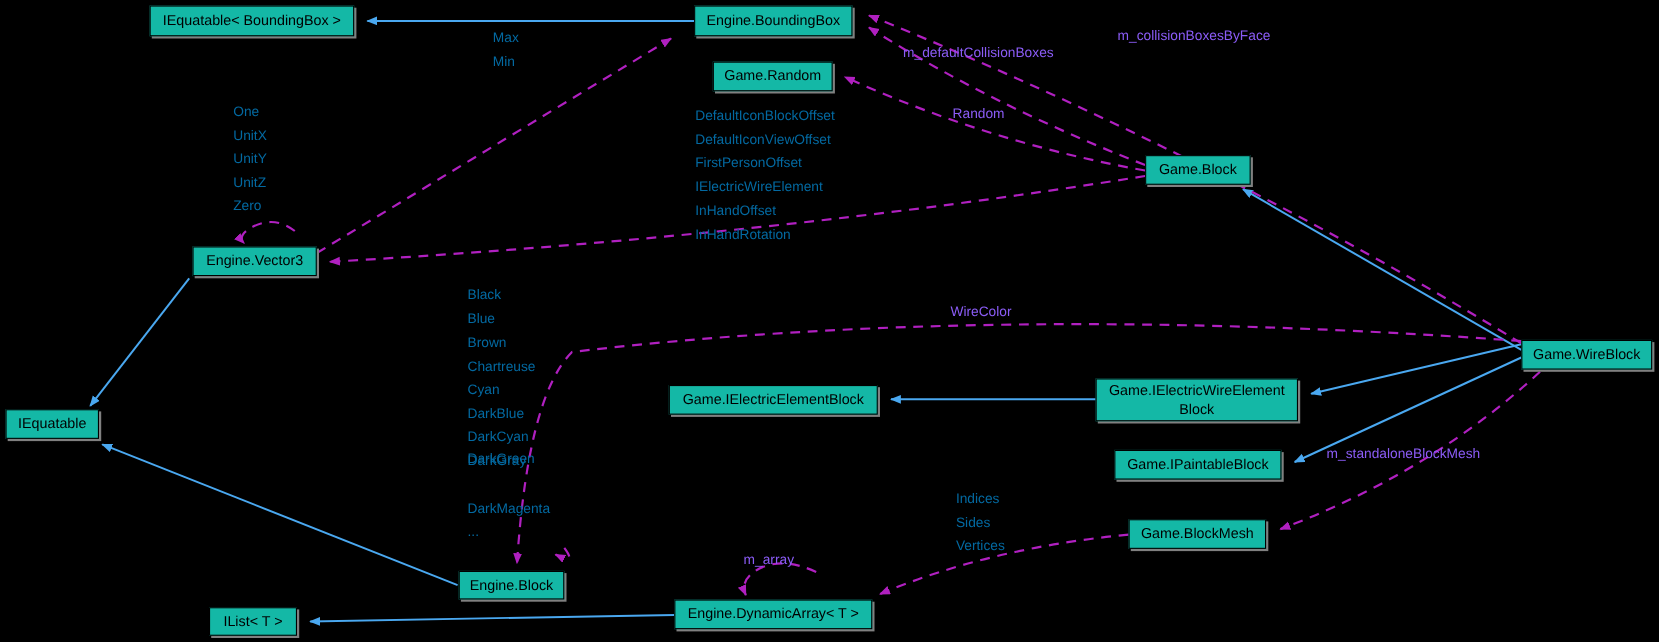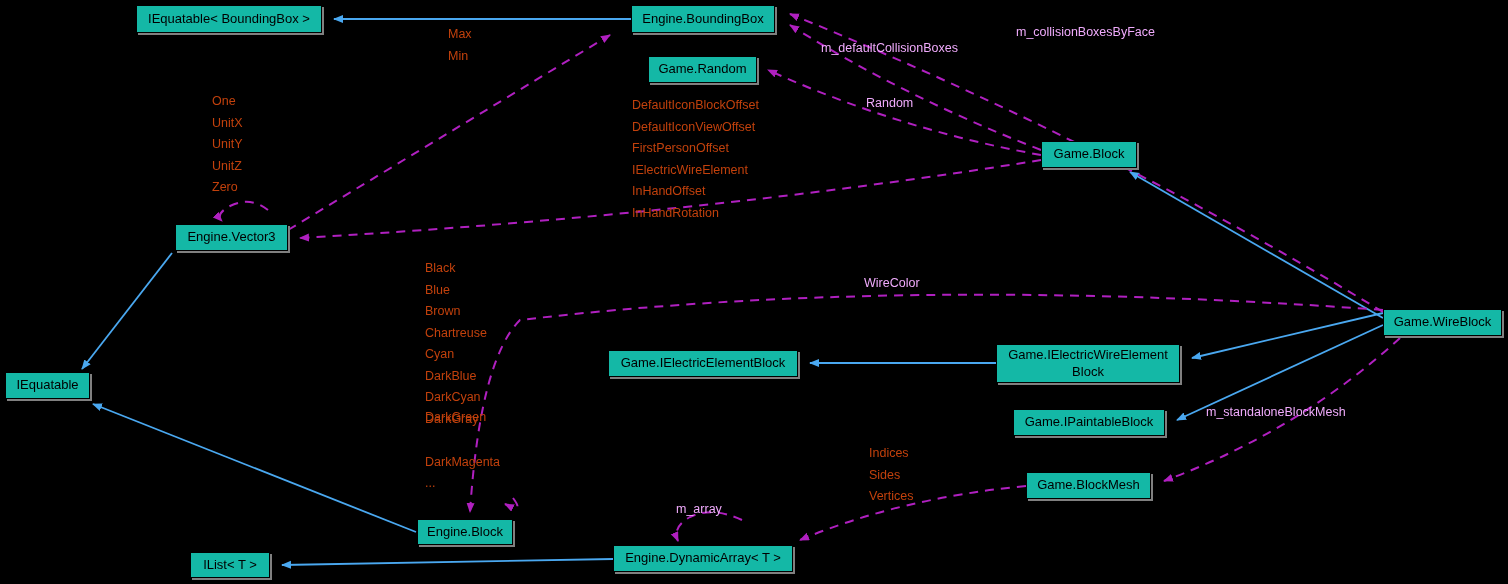--- a/index.html
+++ b/index.html
@@ -4,22 +4,22 @@
 <style>
   html,body{margin:0;padding:0;background:#000;}
   #stage{position:relative;width:1508px;height:584px;background:#000;overflow:hidden;
          font-family:"Liberation Sans","DejaVu Sans",sans-serif;}
   svg#edges{position:absolute;left:0;top:0;width:1508px;height:584px;}
   .node{position:absolute;background:#14b8a6;border:1px solid #000;
         box-shadow:2px 2px 0 0 #808080;color:#000;font-size:13px;
         display:flex;align-items:center;justify-content:center;
         text-align:center;line-height:1.25;box-sizing:border-box;white-space:pre-line;}
   .node.current{background:#14b8a6;}
-  .elabel{position:absolute;color:#f0abfc;font-size:12.5px;white-space:nowrap;}
-  .flabel{position:absolute;color:#c2410c;font-size:12.5px;white-space:nowrap;}
+  .elabel{position:absolute;color:#8b5cf6;font-size:12.5px;white-space:nowrap;}
+  .flabel{position:absolute;color:#0369a1;font-size:12.5px;white-space:nowrap;}
 </style>
 </head>
 <body>
 
 <div id="stage">
 
   <svg id="edges" viewBox="0 0 1508 584" xmlns="http://www.w3.org/2000/svg">
     <defs>
       <marker id="ah-blue" markerWidth="10" markerHeight="10" refX="9" refY="4" orient="auto" markerUnits="userSpaceOnUse">
         <path d="M0,0 L10,4 L0,8 Z" fill="#4aa8f0"></path>

